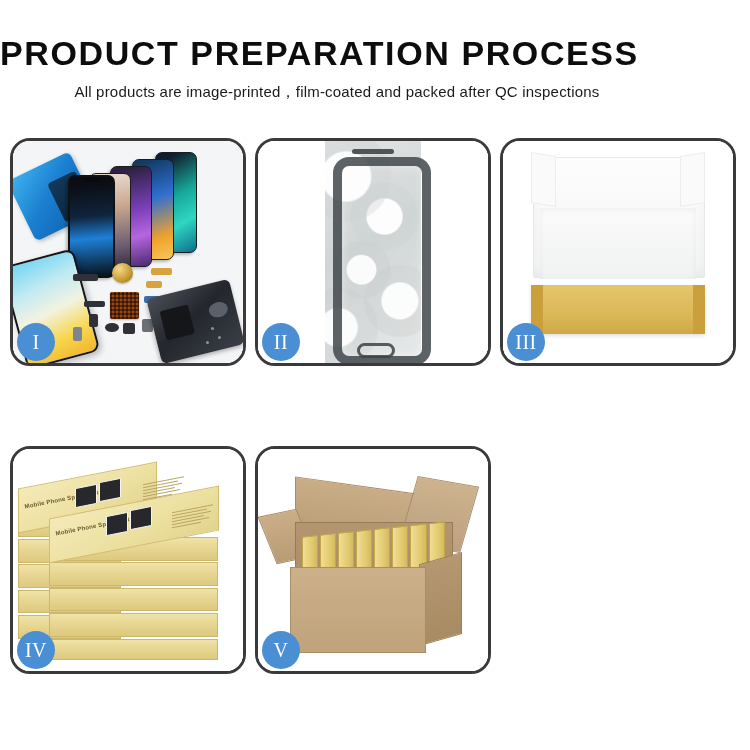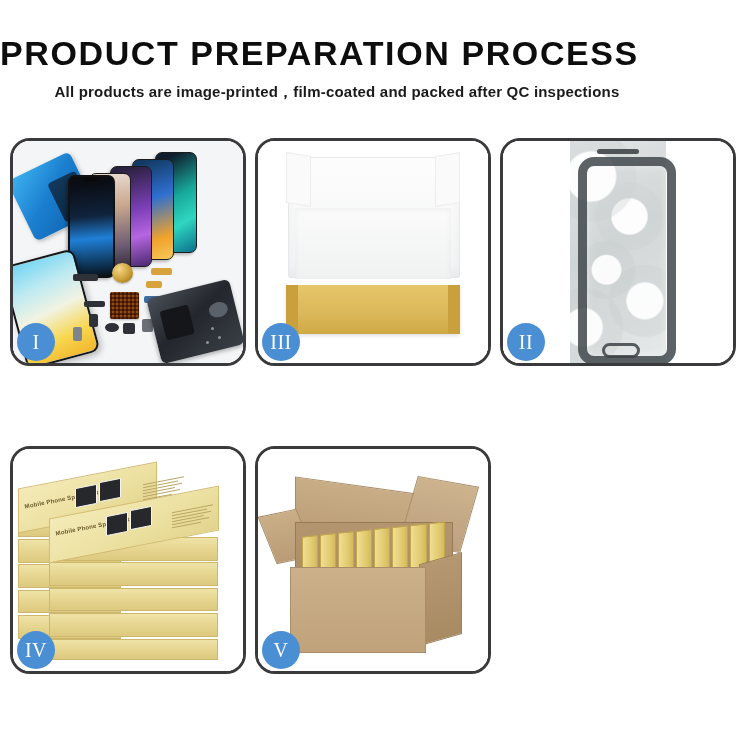--- a/index.html
+++ b/index.html
@@ -13,21 +13,21 @@
 
   
   .header{padding-top:36px;text-align:center;}
   .title{
     font-size:34px;font-weight:700;color:#0d0d0d;
     letter-spacing:1.6px;line-height:1;
     white-space:nowrap;
   }
   .subtitle{
     margin-top:13px;
-    font-size:15px;font-weight:700;color:#1a1a1a;
+    font-size:15px;font-weight:400;color:#1a1a1a;
     letter-spacing:.2px;white-space:nowrap;padding-left:36px;
   }
 
   
   .grid{
     position:absolute;left:10px;top:138px;
     width:730px;
     display:grid;
     grid-template-columns:repeat(3,236px);
     grid-template-rows:repeat(2,228px);
@@ -295,49 +295,49 @@
           <div class="screw" style="left:86%;top:84%;"></div>
           <div class="screw" style="left:89%;top:88%;"></div>
           <div class="screw" style="left:84%;top:90%;"></div>
         </div>
       </div>
       <div class="badge">I</div>
     </div>
 
     <div class="panel">
       <div class="panel-inner">
+        <div class="p2">
+          <div class="bubble-photo">
+            <div class="screen-outline"></div>
+            <div class="speaker-slot"></div>
+            <div class="home-btn"></div>
+          </div>
+        </div>
+      </div>
+      <div class="badge">II</div>
+    </div>
+
+    <div class="panel">
+      <div class="panel-inner">
         <div class="p3">
           <div class="lid-back"></div>
           <div class="lid-flap-l"></div>
           <div class="lid-flap-r"></div>
           <div class="foam"></div>
           <div class="wrapped-screen">
             <span class="ws-dot"></span>
             <span class="ws-dot2"></span>
           </div>
           <div class="box-tray">
             <span class="tray-left"></span>
             <span class="tray-right"></span>
           </div>
         </div>
       </div>
       <div class="badge">III</div>
-    </div>
-
-    <div class="panel">
-      <div class="panel-inner">
-        <div class="p2">
-          <div class="bubble-photo">
-            <div class="screen-outline"></div>
-            <div class="speaker-slot"></div>
-            <div class="home-btn"></div>
-          </div>
-        </div>
-      </div>
-      <div class="badge">II</div>
     </div>
 
     <div class="panel">
       <div class="panel-inner">
         <div class="p4">
           <div class="stackwrap">
 
             <div class="kbox" style="left:0%;top:24%;width:46%;height:11%;"></div>
             <div class="kbox" style="left:0%;top:37%;width:46%;height:11%;"></div>
             <div class="kbox" style="left:0%;top:50%;width:46%;height:11%;"></div>

